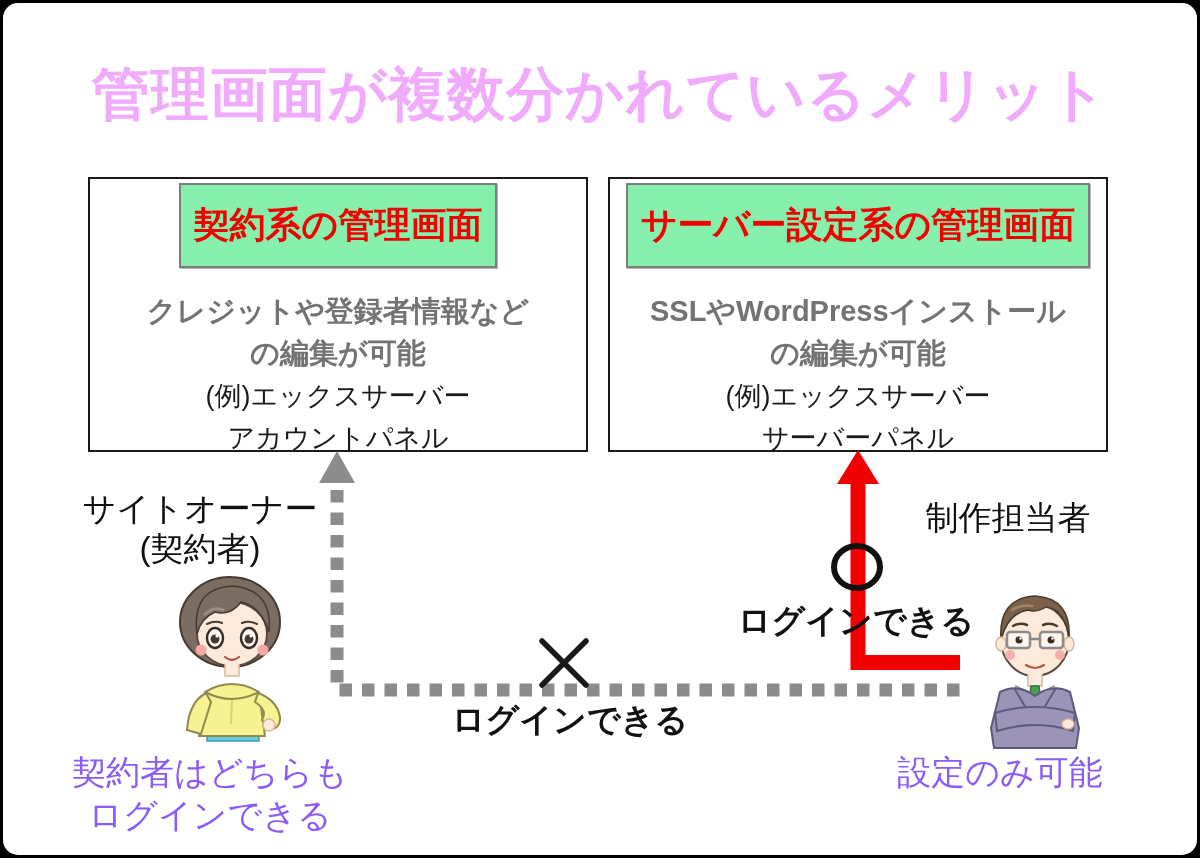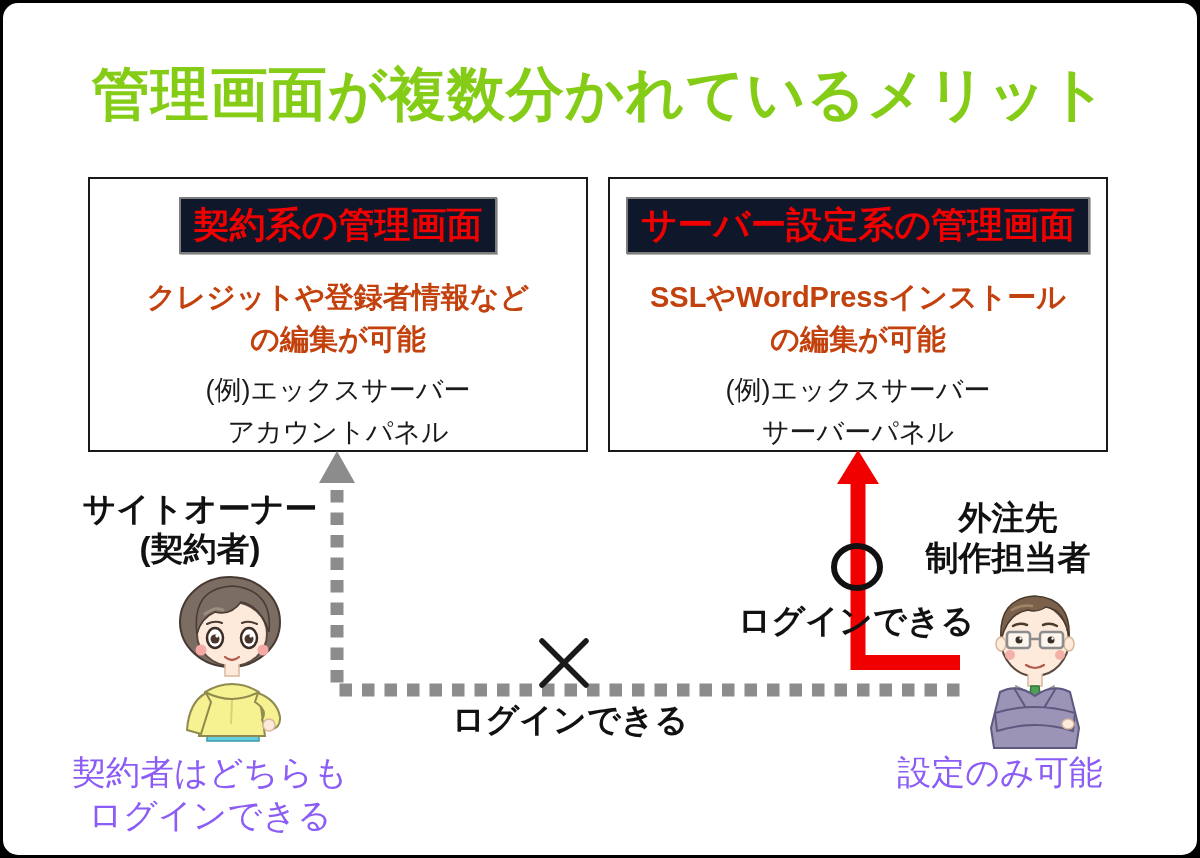--- a/index.html
+++ b/index.html
@@ -2,31 +2,31 @@
 <html><head>
 <meta charset="utf-8">
 <style>
   html,body{margin:0;padding:0;background:#000;}
   .stage{position:relative;width:1200px;height:858px;background:#000;overflow:hidden;
          font-family:"Liberation Sans","DejaVu Sans",sans-serif;}
   .canvas{position:absolute;inset:0;background:#fff;border:3px solid #000;border-radius:18px;box-sizing:border-box;}
   .abs{position:absolute;}
   .center{text-align:center;}
   .page-title{left:0;top:56px;width:1200px;text-align:center;font-size:58px;font-weight:700;
-              color:#84cc16;letter-spacing:1px;white-space:nowrap;}
+              color:#f0abfc;letter-spacing:1px;white-space:nowrap;}
   .panel{width:500px;height:275px;border:2px solid #1a1a1a;background:#fff;box-sizing:border-box;
          top:177px;display:flex;flex-direction:column;align-items:center;}
   .panel-contract{left:88px;}
   .panel-server{left:608px;align-items:center;}
-  .panel-heading{margin-top:18px;display:inline-block;border:2px solid #7d7d7d;
-                 box-shadow:1px 1px 0 #b5b5b5;padding:2px 13px;font-size:36px;font-weight:700;
-                 color:#f10000;white-space:nowrap;background:#0f172a;}
-  .panel-desc{margin-top:22px;font-size:29px;font-weight:700;color:#c2410c;line-height:1.45;}
-  .panel-example{margin-top:10px;font-size:27px;font-weight:500;color:#1a1a1a;line-height:1.55;}
-  .actor-label{font-size:33px;font-weight:700;color:#111;line-height:1.22;}
+  .panel-heading{margin-top:4px;display:inline-block;border:2px solid #7d7d7d;
+                 box-shadow:1px 1px 0 #b5b5b5;padding:16px 13px;font-size:36px;font-weight:700;
+                 color:#f10000;white-space:nowrap;background:#86efac;}
+  .panel-desc{margin-top:22px;font-size:29px;font-weight:700;color:#737373;line-height:1.45;}
+  .panel-example{margin-top:2px;font-size:27px;font-weight:500;color:#1a1a1a;line-height:1.55;}
+  .actor-label{font-size:33px;font-weight:400;color:#111;line-height:1.22;}
   .actor-note{font-size:34px;font-weight:400;color:#8b5cf6;line-height:1.25;}
   .conn-label{font-size:33px;font-weight:600;color:#111;white-space:nowrap;}
   svg{display:block;}
   .overlay{left:0;top:0;pointer-events:none;}
 </style>
 </head>
 <body>
 
 <div class="stage">
   <div class="canvas"></div>
@@ -134,21 +134,20 @@
   <div class="abs actor-label center" style="left:60px;top:489px;width:280px;">
     <div>サイトオーナー</div>
     <div>(契約者)</div>
   </div>
   <div class="abs actor-note center" style="left:40px;top:751px;width:340px;">
     <div>契約者はどちらも</div>
     <div>ログインできる</div>
   </div>
 
   <div class="abs actor-label center" style="left:878px;top:498px;width:260px;">
-    <div>外注先</div>
     <div>制作担当者</div>
   </div>
   <div class="abs actor-note center" style="left:820px;top:751px;width:360px;">
     <div>設定のみ可能</div>
   </div>
 
   <div class="abs conn-label center" style="left:420px;top:698px;width:300px;">ログインできる</div>
   <div class="abs conn-label center" style="left:736px;top:599px;width:240px;">ログインできる</div>
 </div>
 

